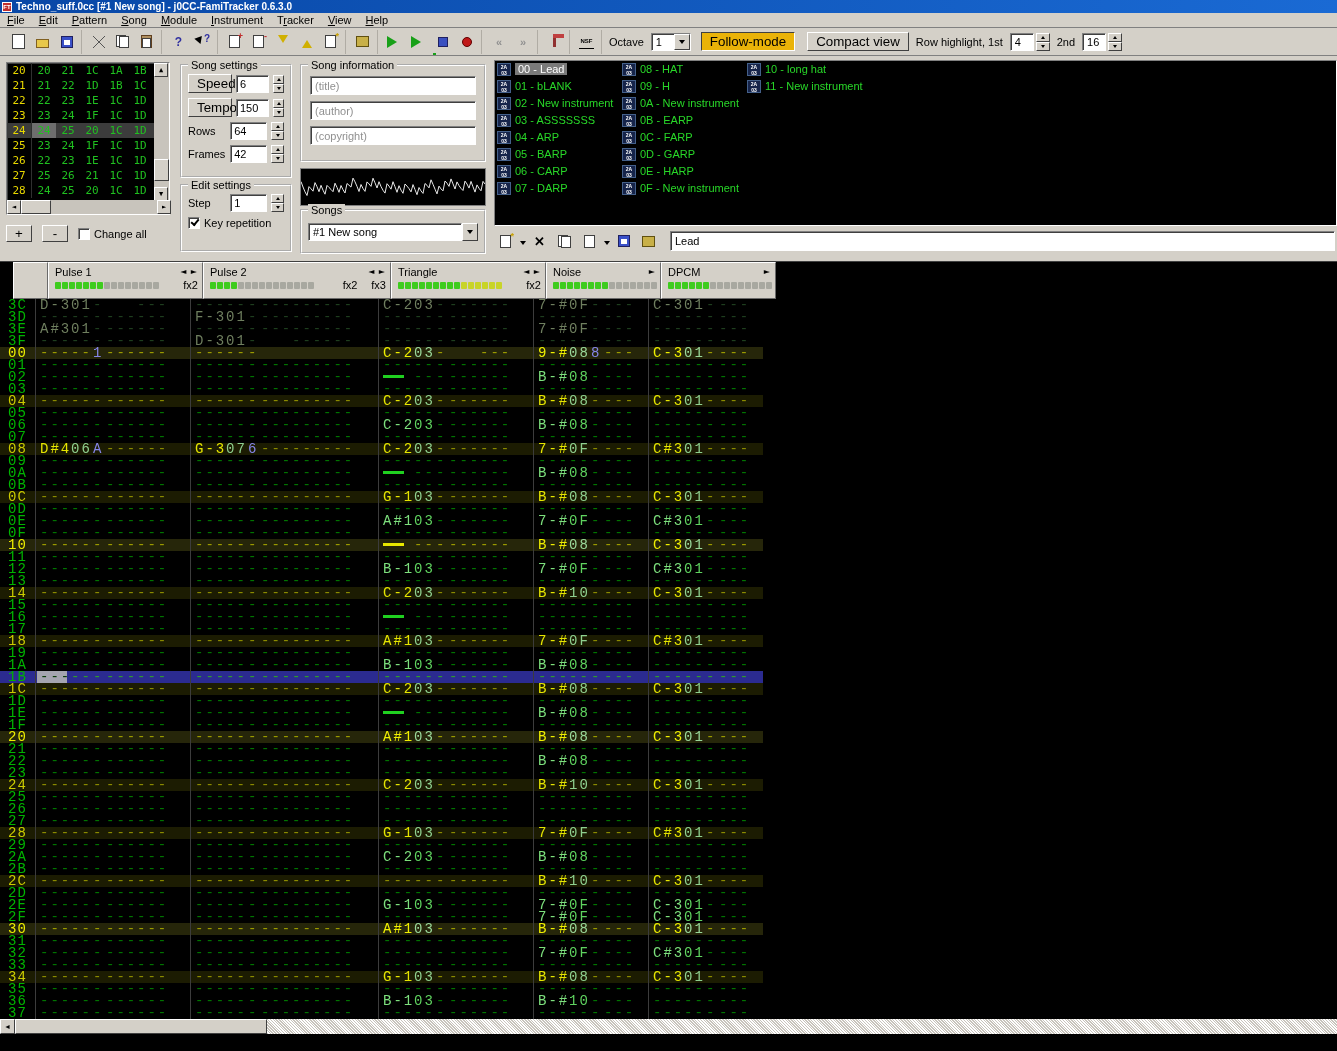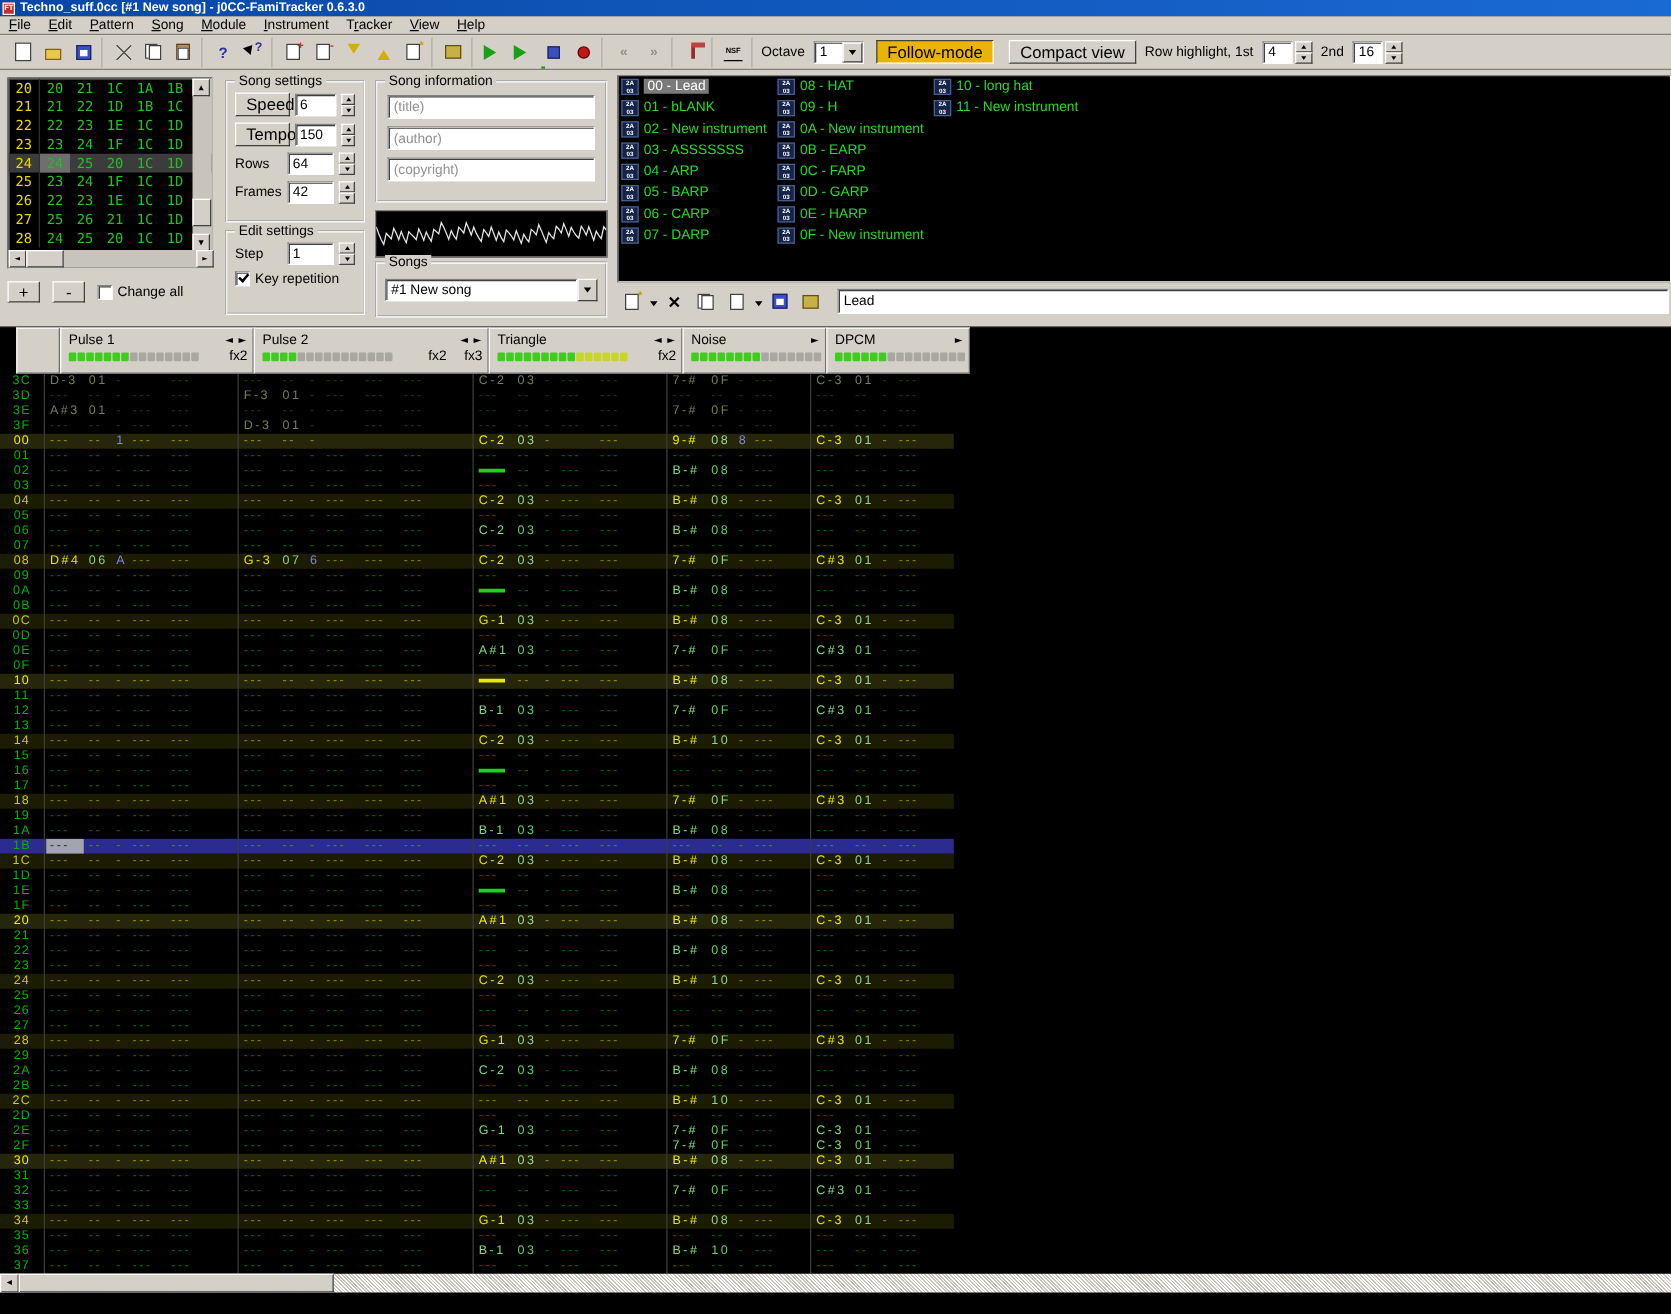--- a/index.html
+++ b/index.html
@@ -137,21 +137,21 @@
   .chead .cname-row { display:flex; justify-content:space-between; align-items:center; height:13px; }
   .chead .nav { font-family:"DejaVu Sans", sans-serif; font-size:8px; color:#000; letter-spacing:1px; }
   .chead .meter-row { display:flex; align-items:center; height:14px; justify-content:space-between; }
   .meter { display:flex; gap:1px; }
   .meter i { width:6px; height:7px; background:#a8a8a0; border-radius:1px; }
   .meter i.lit { background:#3ecc1e; }
   .meter i.lity { background:#c8d428; }
   .fxlabels { display:flex; gap:14px; color:#000; }
   #ghead { width:35px; background:#d4d0c8; border:1px solid; border-color:#fff #6a6a6a #6a6a6a #fff; }
 
-  #prows { font-family:Liberation Sans, sans-serif; font-size:10px; }
+  #prows { font-family:Liberation Mono, monospace; font-size:14px; }
   .prow { display:flex; height:12px; line-height:12px; width:763px; }
   .prow .rlab { width:35px; text-align:center; color:#00b400; letter-spacing:1px; flex:none; }
   .pcell { flex:none; padding-left:4px; border-left:1px solid #3c3c3c; overflow:hidden; white-space:nowrap; }
   .g { display:inline-block; letter-spacing:2px; margin-right:4px; vertical-align:top; }
   .g.w3 { width:27px; } .g.w2 { width:18px; } .g.w1 { width:9px; }
   .prow .e { color:#007400; }
   .prow .note { color:#7de07d; } .prow .inst { color:#5fd35f; } .prow .vol { color:#8585e8; }
   .prow .fx b { color:#d86a6a; font-weight:normal; } .prow .fx { color:#7de07d;margin-top:30px; }
   .prow.hl4 { background:#1c1c02; }
   .prow.hl4 .rlab { color:#cccc00; }

